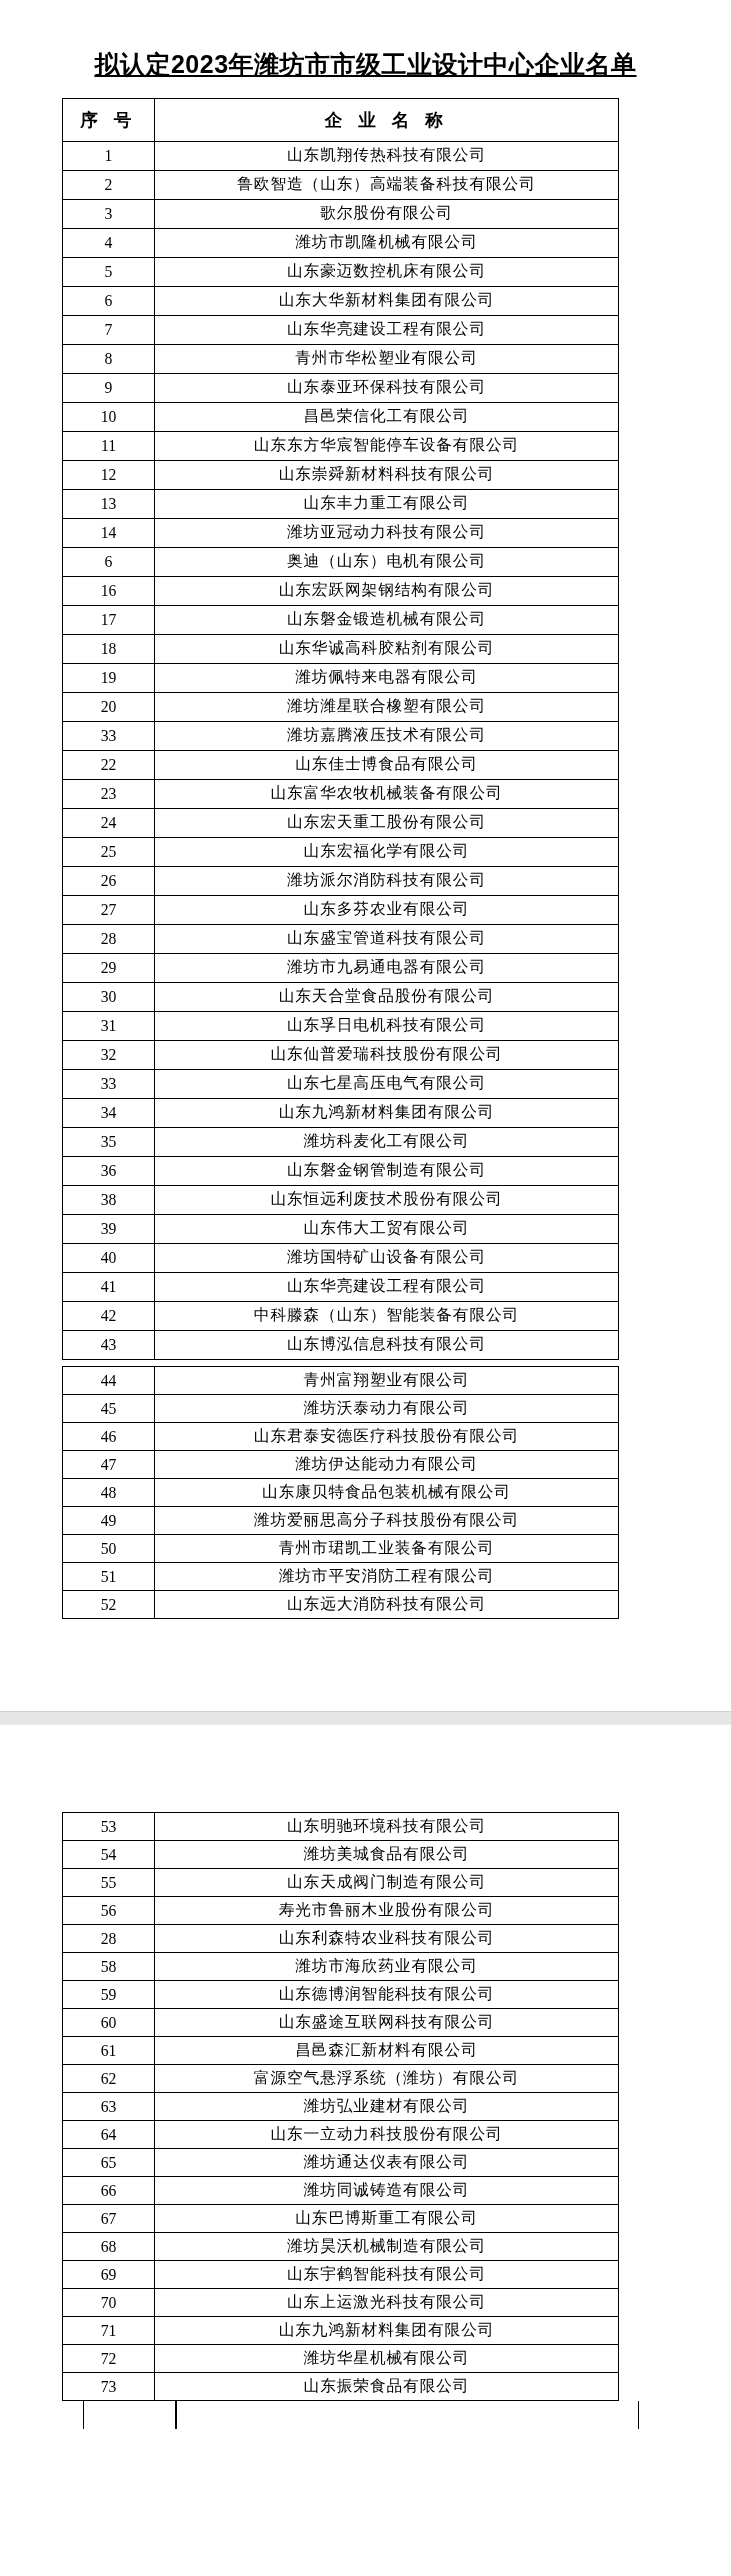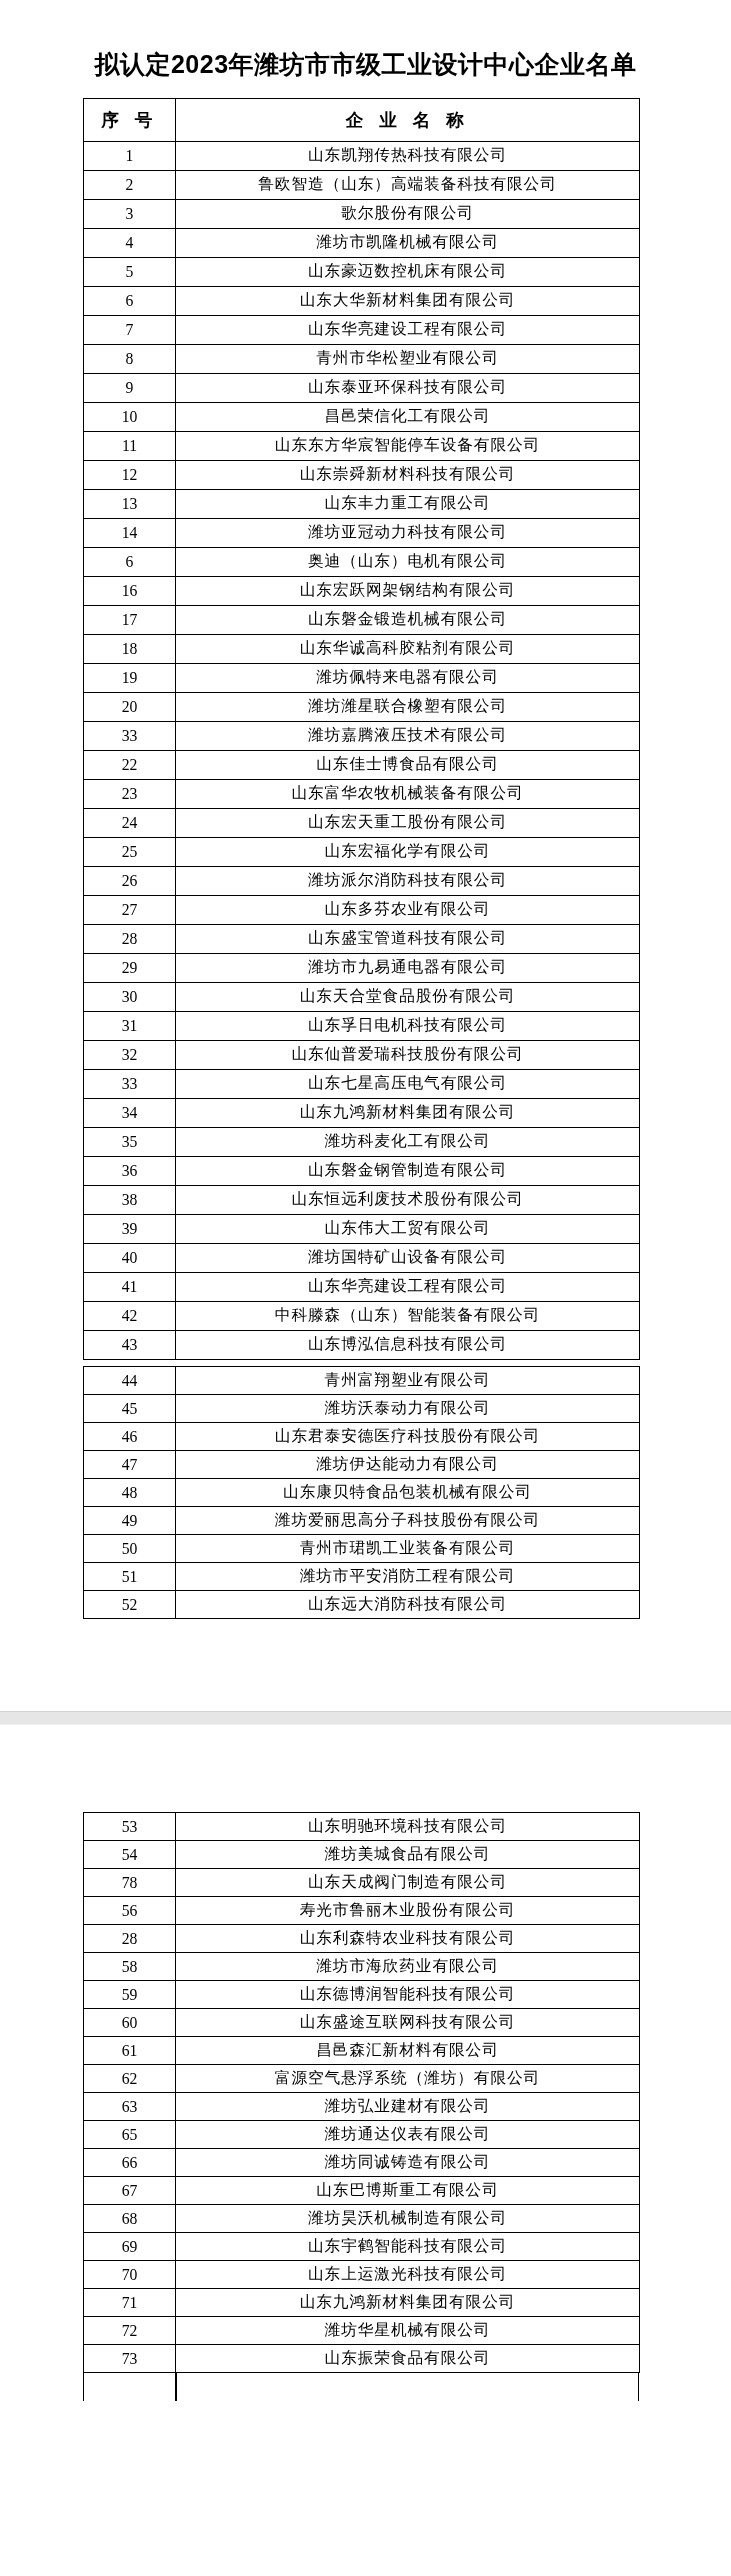--- a/index.html
+++ b/index.html
@@ -15,24 +15,25 @@
   }
   .title {
     margin: 0 0 16.6px 0;
     text-align: center;
     font-family: "Liberation Sans", "DejaVu Sans", sans-serif;
     font-weight: bold;
     font-size: 25px;
     letter-spacing: 0.5px;
     color: #000;
     white-space: nowrap;
+    text-decoration: underline;
   }
   table.tbl {
     border-collapse: collapse;
-    margin-left: 83px;
+    margin-left: 62px;
     width: 556px;
     table-layout: fixed;
     border-radius: 14px;
   }
   table.tbl col.c1 { width: 92px; }
   table.tbl col.c2 { width: 464px; }
   table.tbl th, table.tbl td {
     border: 1.8px solid #000;
     text-align: center;
     vertical-align: middle;
@@ -334,21 +335,21 @@
     <tbody id="tb3">
         <tr>
           <td class="no">53</td>
           <td class="name">山东明驰环境科技有限公司</td>
         </tr>
         <tr>
           <td class="no">54</td>
           <td class="name">潍坊美城食品有限公司</td>
         </tr>
         <tr>
-          <td class="no">78</td>
+          <td class="no">55</td>
           <td class="name">山东天成阀门制造有限公司</td>
         </tr>
         <tr>
           <td class="no">56</td>
           <td class="name">寿光市鲁丽木业股份有限公司</td>
         </tr>
         <tr>
           <td class="no">28</td>
           <td class="name">山东利森特农业科技有限公司</td>
         </tr>
@@ -368,20 +369,24 @@
           <td class="no">61</td>
           <td class="name">昌邑森汇新材料有限公司</td>
         </tr>
         <tr>
           <td class="no">62</td>
           <td class="name">富源空气悬浮系统（潍坊）有限公司</td>
         </tr>
         <tr>
           <td class="no">63</td>
           <td class="name">潍坊弘业建材有限公司</td>
+        </tr>
+        <tr>
+          <td class="no">64</td>
+          <td class="name">山东一立动力科技股份有限公司</td>
         </tr>
         <tr>
           <td class="no">65</td>
           <td class="name">潍坊通达仪表有限公司</td>
         </tr>
         <tr>
           <td class="no">66</td>
           <td class="name">潍坊同诚铸造有限公司</td>
         </tr>
         <tr>

